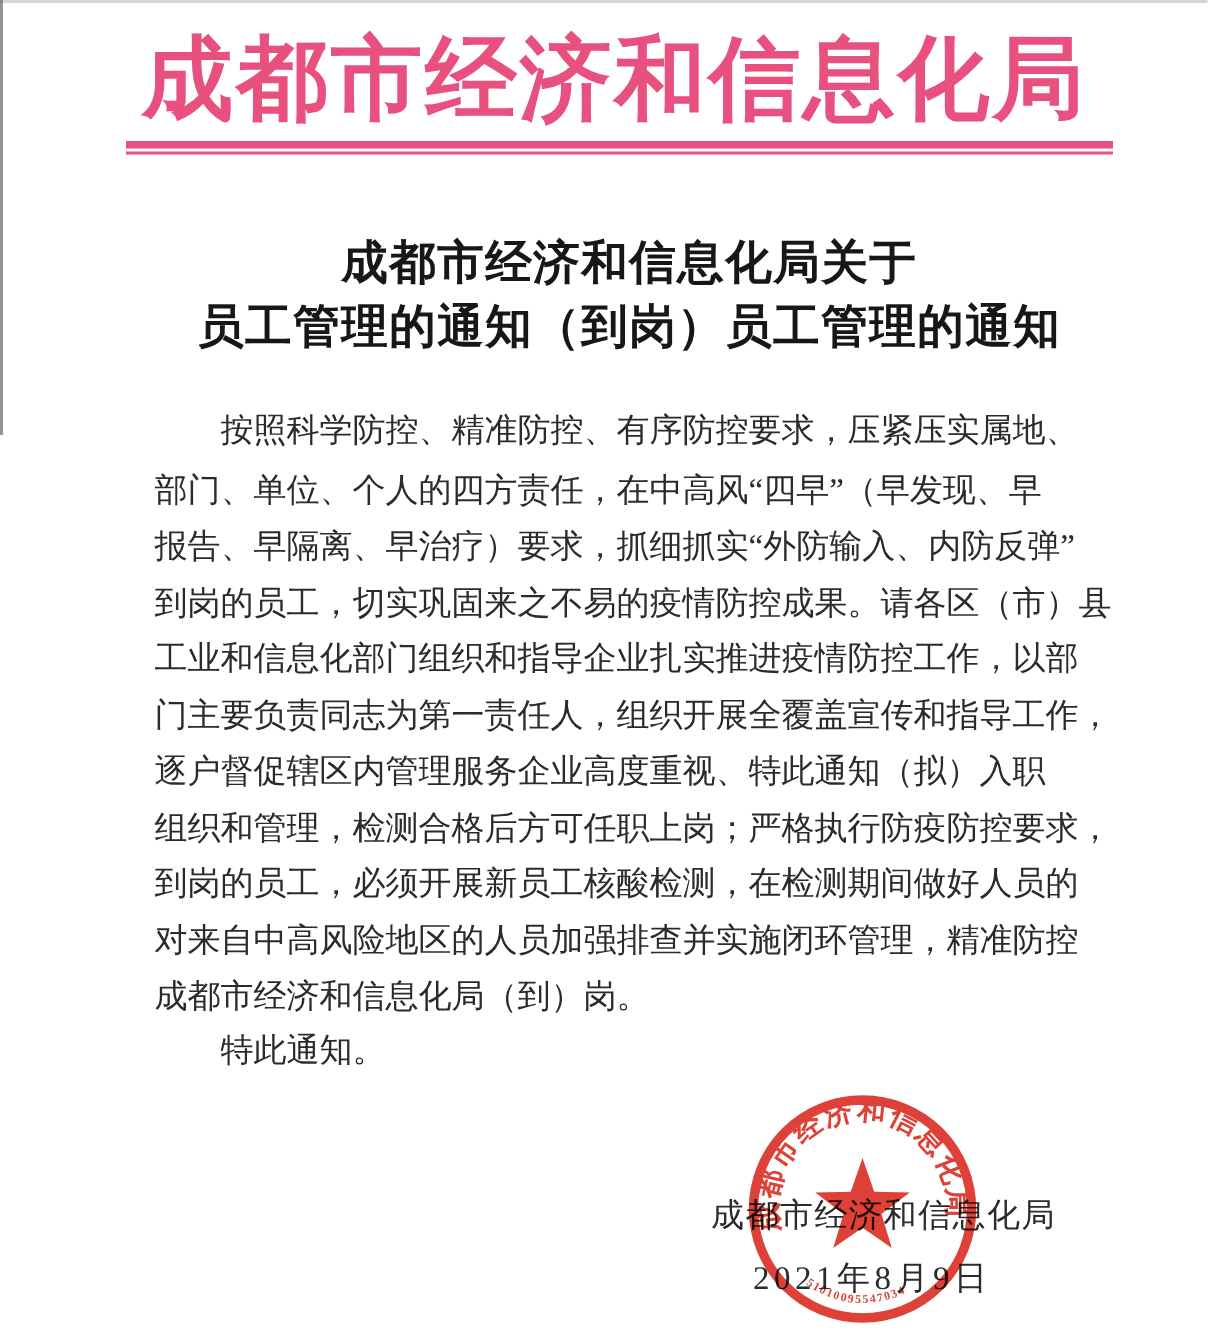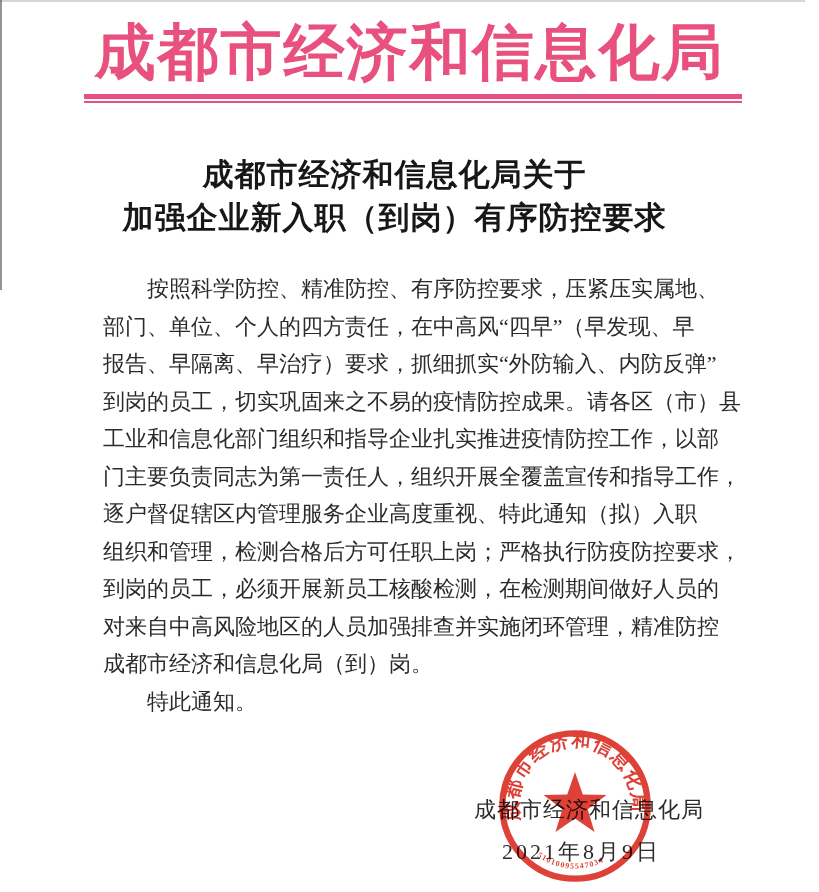--- a/index.html
+++ b/index.html
@@ -27,31 +27,32 @@
   #rule-thick{height:5px;}
   #rule-thin{height:2px;margin-top:2px;}
 
   
   #doc-title{
     position:absolute;top:153px;left:0;width:789px;
     text-align:center;
     font-size:31px;font-weight:bold;color:#171717;
     line-height:43px;letter-spacing:1px;
     white-space:nowrap;
+    padding-left:25px;
   }
 
   
   #body-text{
     position:absolute;top:270px;left:103px;width:620px;
     font-size:22px;color:#2b2b2b;
     line-height:37.5px;
     white-space:nowrap;
   }
   .body-line{height:37.5px;}
-  .indent-2{text-indent:44px;}
+  .indent-2{text-indent:44px;font-family:Liberation Mono, monospace;}
 
   
   #signature{
     position:absolute;top:795px;left:474px;
     font-size:22px;color:#2b2b2b;letter-spacing:1px;white-space:nowrap;
   }
   #doc-date{
     position:absolute;top:837px;left:502px;
     font-size:22px;color:#2b2b2b;letter-spacing:3px;white-space:nowrap;
   }
@@ -73,21 +74,21 @@
 
   <div id="masthead" style="color: rgb(232, 81, 127);">成都市经济和信息化局</div>
 
   <div id="rule-wrap">
     <div id="rule-thick" style="background: rgb(232, 81, 127);"></div>
     <div id="rule-thin" style="background: rgb(232, 81, 127);"></div>
   </div>
 
   <div id="doc-title">
     <div>成都市经济和信息化局关于</div>
-    <div>加强企业新入职（到岗）有序防控要求</div>
+    <div>员工管理的通知（到岗）员工管理的通知</div>
   </div>
 
   <div id="body-text">
     <div class="body-line indent-2">按照科学防控、精准防控、有序防控要求，压紧压实属地、</div>
     <div class="body-line">部门、单位、个人的四方责任，在中高风“四早”（早发现、早</div>
     <div class="body-line">报告、早隔离、早治疗）要求，抓细抓实“外防输入、内防反弹”</div>
     <div class="body-line">到岗的员工，切实巩固来之不易的疫情防控成果。请各区（市）县</div>
     <div class="body-line">工业和信息化部门组织和指导企业扎实推进疫情防控工作，以部</div>
     <div class="body-line">门主要负责同志为第一责任人，组织开展全覆盖宣传和指导工作，</div>
     <div class="body-line">逐户督促辖区内管理服务企业高度重视、特此通知（拟）入职</div>

